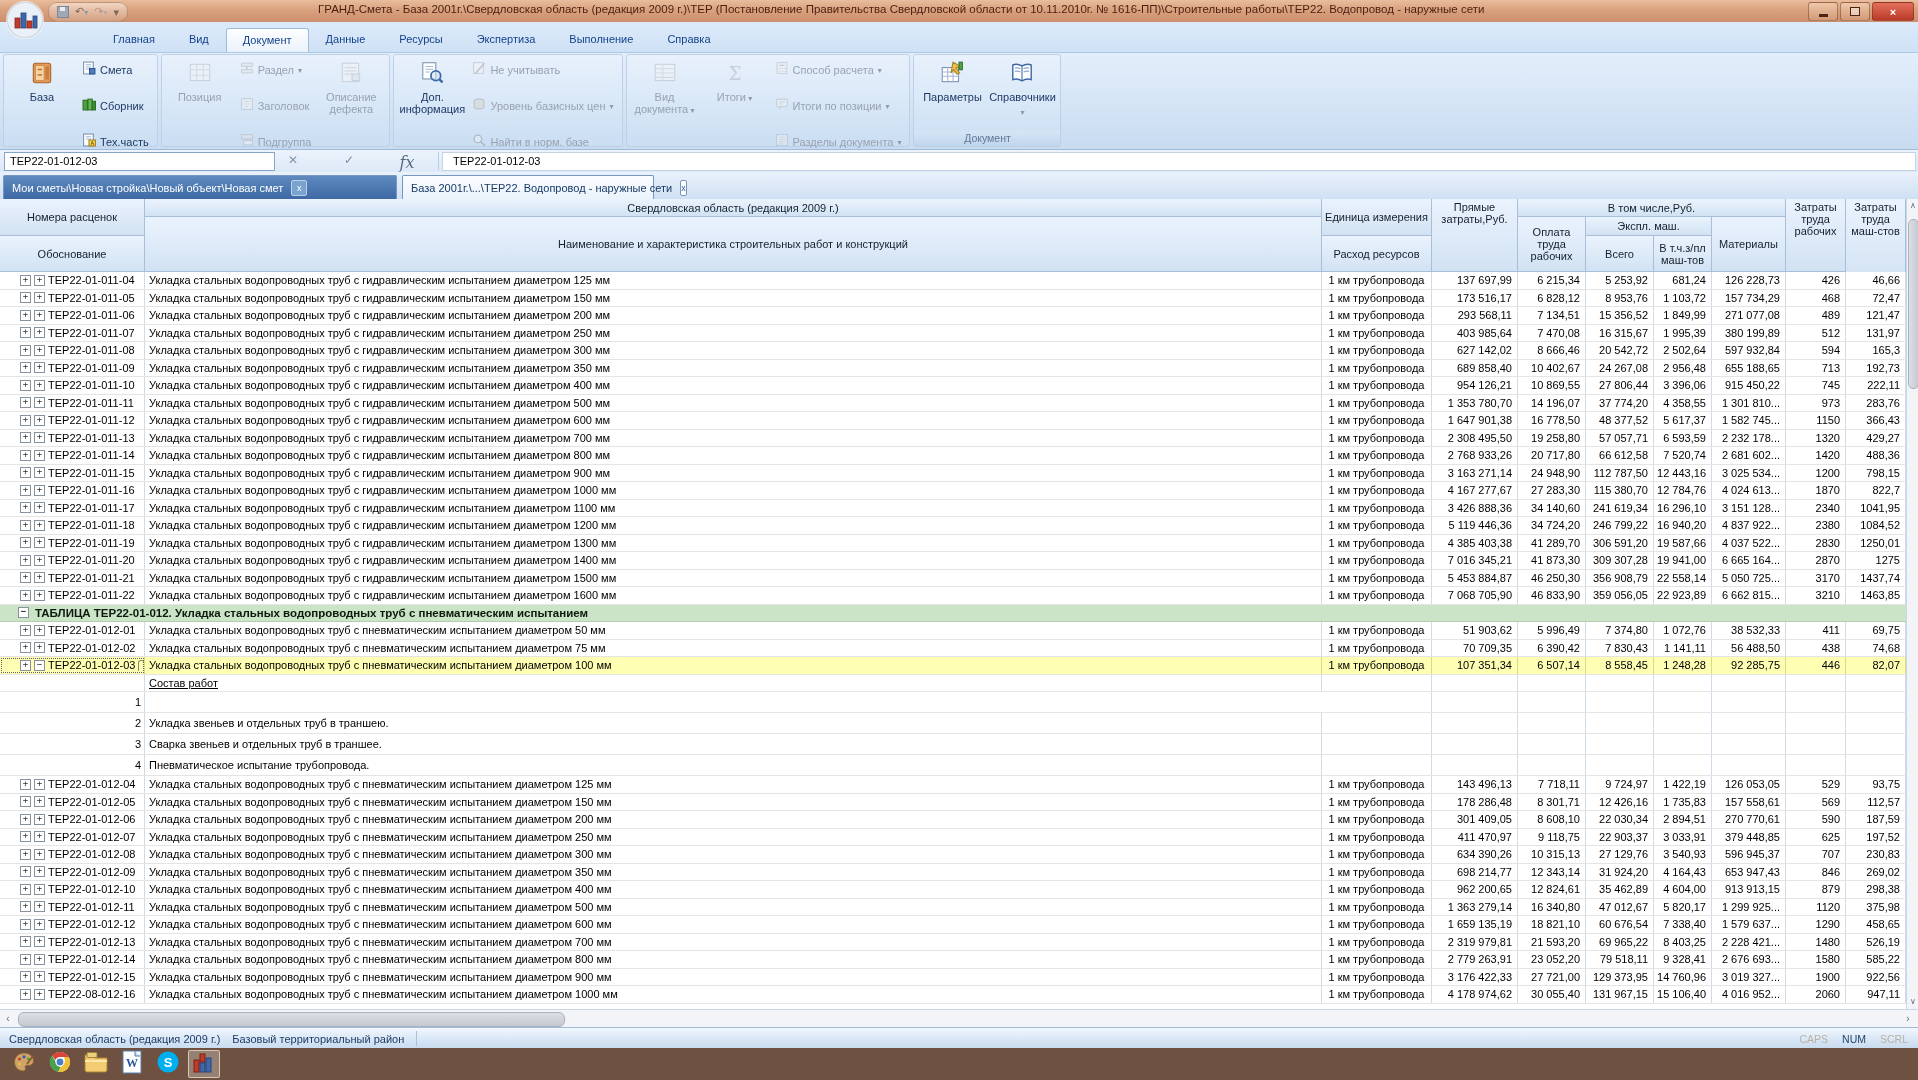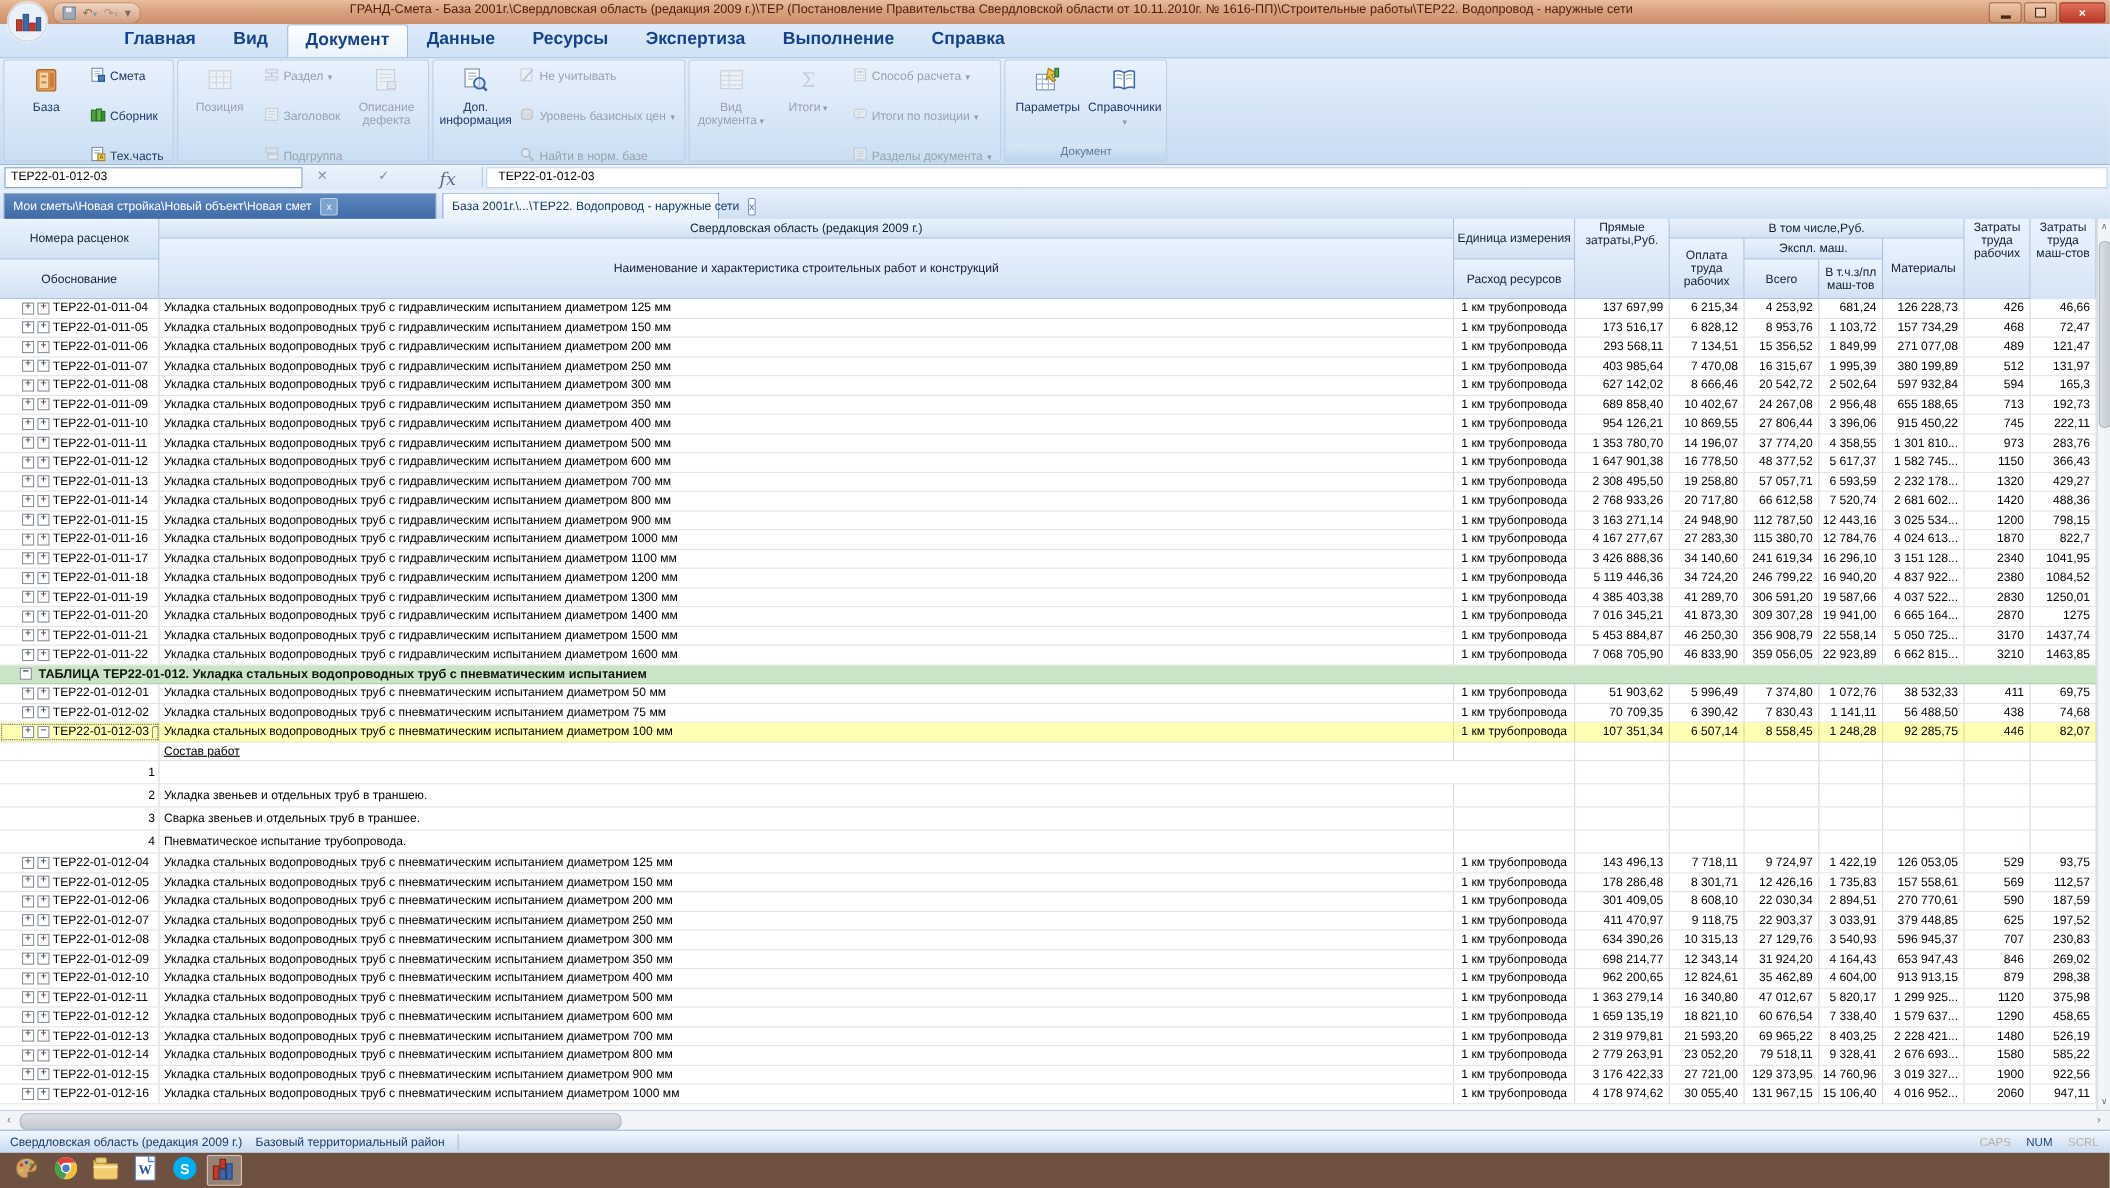--- a/index.html
+++ b/index.html
@@ -22,21 +22,21 @@
   #wincontrols{right:4px;top:2px;display:flex;gap:2px;}
   .wbtn{width:28px;height:17px;border:1px solid rgba(90,40,20,.45);border-radius:3px;
     background:linear-gradient(#eec7a8,#d29a76);display:flex;align-items:center;justify-content:center;
     color:#4a2414;font-size:11px;}
   .wbtn.close{width:40px;background:linear-gradient(#e2705c,#b93a28);color:#fff;font-weight:bold;}
   .minglyph{width:9px;height:3px;background:#4a2414;margin-top:7px;}
   .restglyph{width:8px;height:7px;border:1px solid #4a2414;background:rgba(255,255,255,.4);}
   
   #tabrow{left:0;top:22px;width:1918px;height:30px;
     background:linear-gradient(#dcebfb,#cfe1f5);display:flex;align-items:flex-end;padding-left:96px;box-sizing:border-box;}
-  .rtab{font-size:16px;color:#15428b;padding:5px 16px 6px;border:1px solid transparent;white-space:nowrap;font-weight:bold;}
+  .rtab{font-size:11px;color:#15428b;padding:5px 16px 6px;border:1px solid transparent;white-space:nowrap;}
   .rtab.active{background:linear-gradient(#fdfeff,#eaf2fb);border:1px solid #9ebcd9;border-bottom:none;
     border-radius:3px 3px 0 0;color:#15428b;}
   
   #ribbon{left:0;top:52px;width:1918px;height:98px;
     background:linear-gradient(#e3eefb,#d3e3f5 60%,#c8dbf0);border-top:1px solid #aec8e4;
     border-bottom:1px solid #9ebcd9;display:flex;gap:3px;padding:1px 0 0 3px;box-sizing:border-box;}
   .rgroup{height:93px;border:1px solid #bcd1e8;border-radius:3px;box-sizing:border-box;
     background:linear-gradient(#e8f1fc,#d8e7f7 55%,#cadef2);display:flex;flex-direction:column;}
   .rgc{flex:1;display:flex;align-items:flex-start;padding:3px 4px 0;gap:2px;}
   .rglabel{height:15px;font-size:10.5px;color:#60779a;text-align:center;line-height:14px;
@@ -410,21 +410,21 @@
     <div class="trow">
       <div class="cell c0 codecell">
         <span class="exp">+</span>
         <span class="exp">+</span>
         <span>ТЕР22-01-011-04</span>
       </div>
       <div class="cell c1 name">Укладка стальных водопроводных труб с гидравлическим испытанием диаметром 125 мм</div>
       <div class="cell c2 ctr">1 км трубопровода</div>
       <div class="cell num c3">137 697,99</div>
       <div class="cell num c4">6 215,34</div>
-      <div class="cell num c5">4 253,92</div>
+      <div class="cell num c5">5 253,92</div>
       <div class="cell num c6">681,24</div>
       <div class="cell num c7">126 228,73</div>
       <div class="cell num c8">426</div>
       <div class="cell num c9">46,66</div>
     </div>
     <div class="trow">
       <div class="cell c0 codecell">
         <span class="exp">+</span>
         <span class="exp">+</span>
         <span>ТЕР22-01-011-05</span>
@@ -1022,21 +1022,21 @@
       <div class="cell num c5">129 373,95</div>
       <div class="cell num c6">14 760,96</div>
       <div class="cell num c7">3 019 327...</div>
       <div class="cell num c8">1900</div>
       <div class="cell num c9">922,56</div>
     </div>
     <div class="trow">
       <div class="cell c0 codecell">
         <span class="exp">+</span>
         <span class="exp">+</span>
-        <span>ТЕР22-01-012-16</span>
+        <span>ТЕР22-08-012-16</span>
       </div>
       <div class="cell c1 name">Укладка стальных водопроводных труб с пневматическим испытанием диаметром 1000 мм</div>
       <div class="cell c2 ctr">1 км трубопровода</div>
       <div class="cell num c3">4 178 974,62</div>
       <div class="cell num c4">30 055,40</div>
       <div class="cell num c5">131 967,15</div>
       <div class="cell num c6">15 106,40</div>
       <div class="cell num c7">4 016 952...</div>
       <div class="cell num c8">2060</div>
       <div class="cell num c9">947,11</div>

